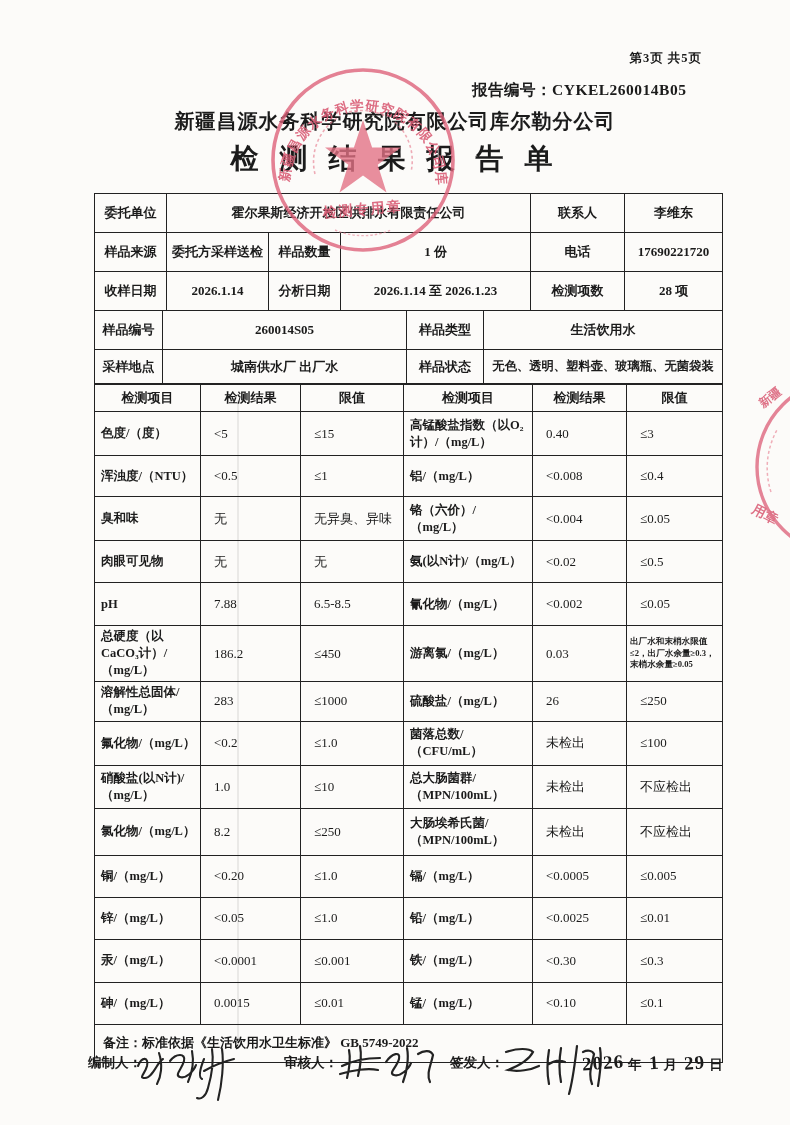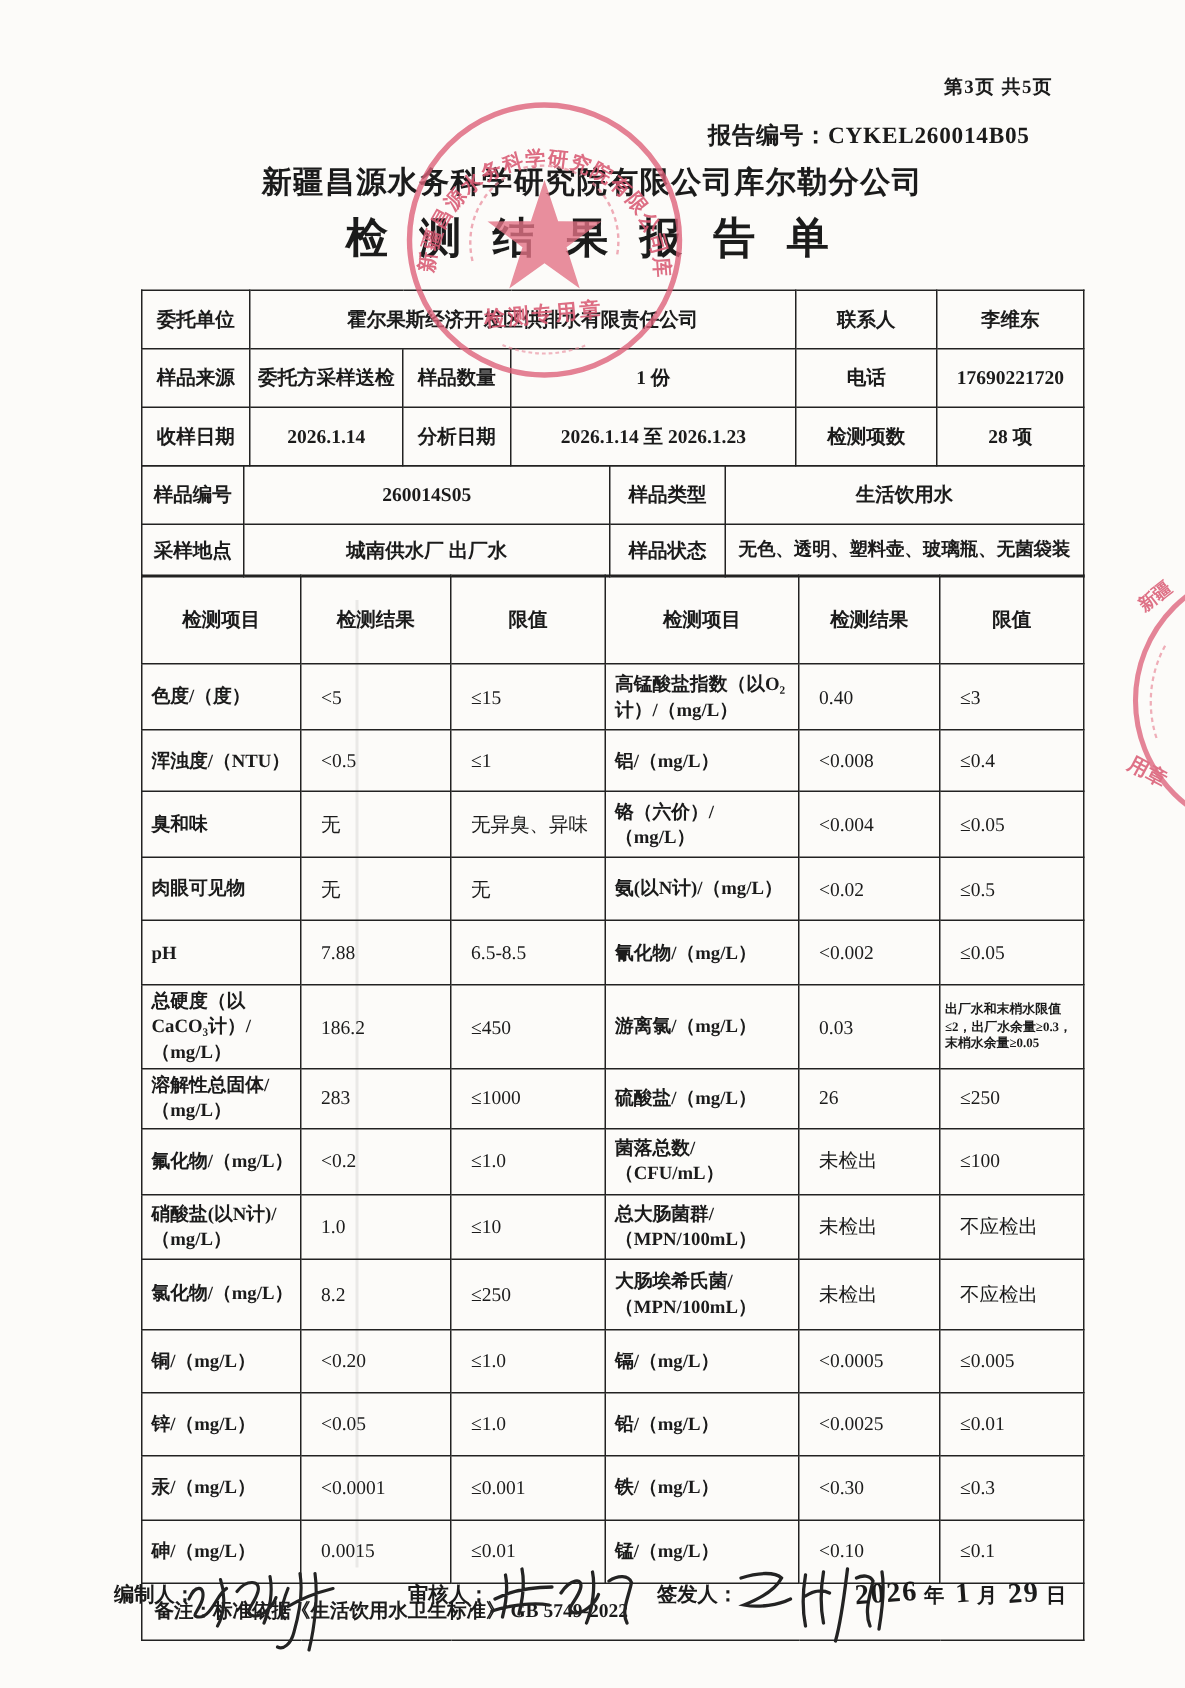--- a/index.html
+++ b/index.html
@@ -14,33 +14,33 @@
   .abs{position:absolute;}
   
   .page-ind{top:50px;right:88px;font-size:12.5px;letter-spacing:1px;font-weight:bold;}
   .report-no{top:80px;left:472px;font-size:15.5px;font-weight:bold;letter-spacing:.5px;}
   .company{top:108px;left:0;width:790px;text-align:center;font-size:20px;font-weight:bold;letter-spacing:1px;}
   .doc-title{top:140px;left:0;width:790px;text-align:center;font-size:28px;font-weight:bold;letter-spacing:7px;}
   
   .tables{left:84px;top:195px;width:628px;margin-left:10px;}
   table{border-collapse:collapse;table-layout:fixed;width:628px;margin-top:-1.6px;}
   td,th{border:1.6px solid #222;overflow:hidden;}
-  th{font-size:13px;font-weight:bold;text-align:center;padding:20px 2px;}
+  th{font-size:13px;font-weight:bold;text-align:center;padding:4px 2px;}
   .lab{font-size:13px;font-weight:bold;text-align:center;padding:2px 2px;}
   .val{font-size:13px;font-weight:bold;text-align:center;padding:2px 2px;}
   .tight{font-size:12.3px;padding:2px 1px;letter-spacing:0;}
   .item{font-size:12.5px;font-weight:bold;text-align:left;padding:2px 3px 2px 6px;line-height:1.35;}
   .res{font-size:13px;text-align:left;padding:2px 2px 2px 13px;}
   .lim{font-size:13px;text-align:left;padding:2px 6px 2px 13px;}
   .lim.small{font-size:8.6px;font-weight:bold;line-height:1.35;padding:2px 3px;}
   .remark{font-size:13px;font-weight:bold;text-align:left;padding:4px 2px 4px 8px;}
   
   .fold{left:237px;top:400px;width:2px;height:645px;background:rgba(110,110,110,.12);}
   
-  .footer{left:72px;top:1050px;width:640px;height:70px;font-size:13.5px;font-weight:bold;text-decoration:underline;}
+  .footer{left:84px;top:1050px;width:640px;height:70px;font-size:13.5px;font-weight:bold;text-decoration:underline;}
   .sig-label{position:absolute;top:4px;white-space:nowrap;}
   .sig{position:absolute;}
   .hand{display:inline-block;font-size:19px;font-weight:bold;transform:rotate(-4deg);letter-spacing:1px;}
   .dsep{font-size:13.5px;font-weight:bold;margin:0 4px;}
   .date-area{position:absolute;left:498px;top:2px;white-space:nowrap;}
   
   .stamp-main{left:265px;top:62px;width:196px;height:196px;opacity:.88;}
   .stamp-right{left:737px;top:372px;width:53px;height:198px;overflow:hidden;opacity:.85;}
   svg text{user-select:none;}
 </style>

